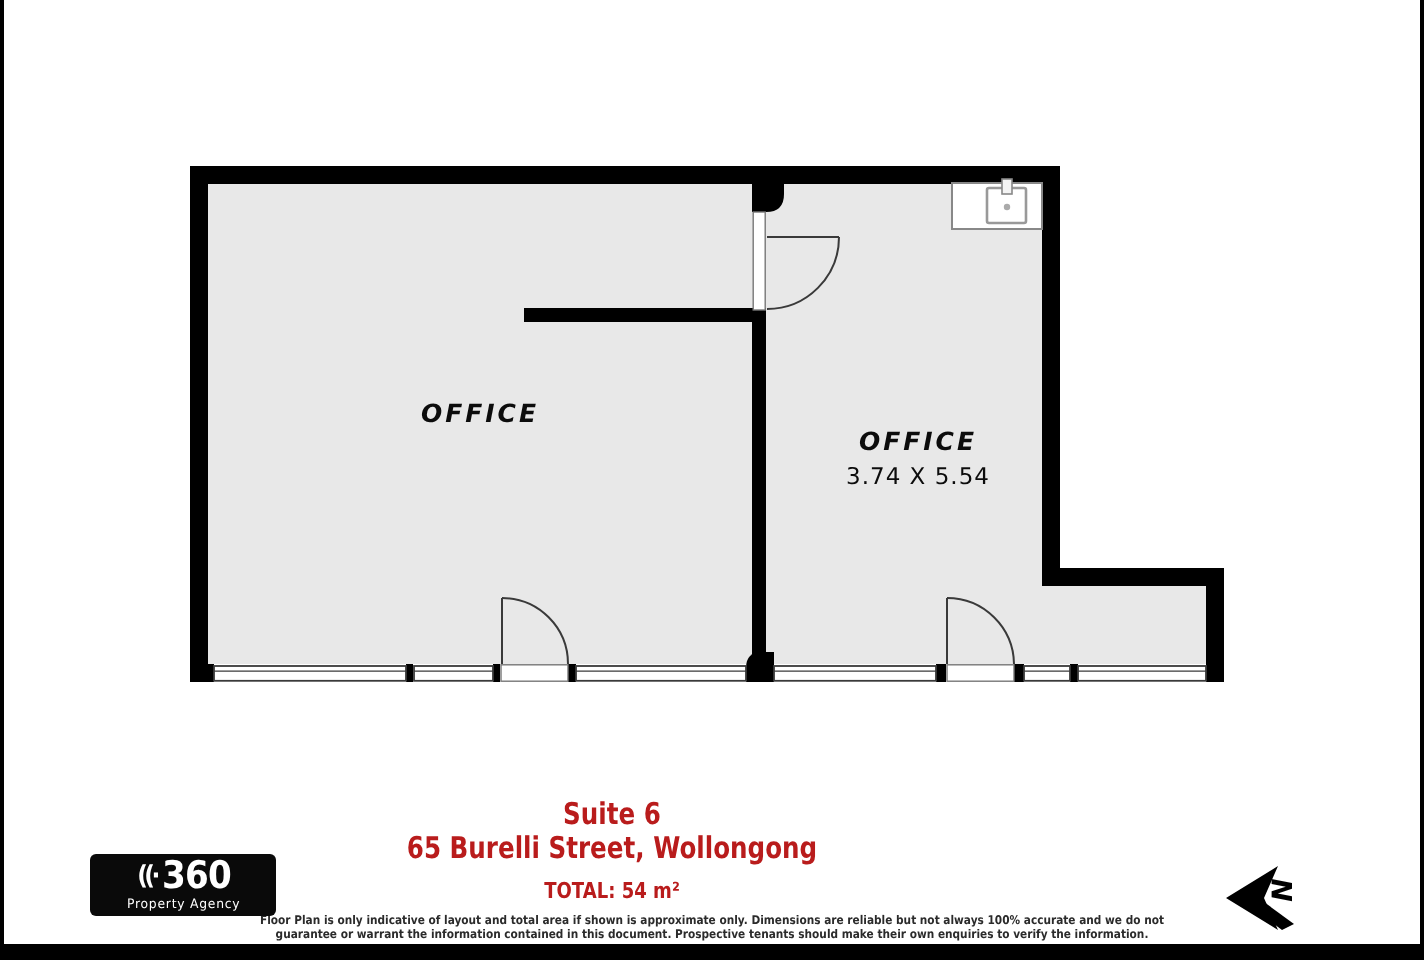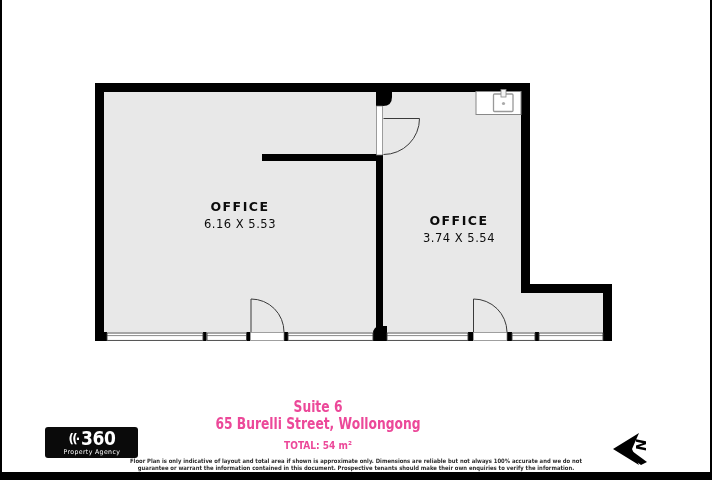--- a/index.html
+++ b/index.html
@@ -8,27 +8,27 @@
     font-family:"DejaVu Sans",sans-serif;
   }
   .edge{position:absolute;top:0;bottom:0;width:2px;background:#000;}
   .edge-left{left:0;}
   .edge-right{right:0;}
   .bottom-bar{position:absolute;left:0;right:0;bottom:0;height:8px;background:#000;}
   svg{position:absolute;left:0;top:0;}
 
   
   .room-label{position:absolute;width:200px;margin-left:-100px;text-align:center;color:#0c0c0c;}
-  .room-label .name{font-weight:bold;font-size:12.5px;letter-spacing:1.5px;}
+  .room-label .name{font-weight:bold;font-size:12.5px;letter-spacing:1.5px;font-style:italic;}
   .room-label .dims{font-size:11.5px;letter-spacing:0.5px;margin-top:3px;}
   #room1{left:240px;top:199px;}
   #room2{left:459px;top:213px;}
 
   
-  .footer{position:absolute;left:16px;top:399px;width:604px;text-align:center;color:#ec4899;}
+  .footer{position:absolute;left:4px;top:399px;width:604px;text-align:center;color:#b91c1c;}
   .footer .line{font-weight:bold;font-size:15px;line-height:17px;transform:scaleX(0.82);}
   .footer .total{font-weight:bold;font-size:11px;margin-top:6px;transform:scaleX(0.82);}
 
   
   .disclaimer{position:absolute;left:0;top:457px;width:712px;text-align:center;color:#2b2b2b;}
   .disclaimer .dline{font-size:6px;line-height:7px;white-space:nowrap;transform:scaleX(0.88);font-weight:bold;}
 
   
   .logo{
     position:absolute;left:45px;top:427px;width:93px;height:31px;background:#0a0a0a;
@@ -125,21 +125,20 @@
 
     <g transform="translate(610,430)">
       <path d="M3,19 L29,3 L22,19 L29,35 Z" fill="#000"></path>
       <polygon points="22,21 37,32 31,35 19,26" fill="#000"></polygon>
       <text x="36" y="15" transform="rotate(-90 36 15)" text-anchor="middle" font-size="14" font-weight="bold" font-style="italic" fill="#000">N</text>
     </g>
   </svg>
 
   <div class="room-label" id="room1">
     <div class="name">OFFICE</div>
-    <div class="dims">6.16 X 5.53</div>
   </div>
   <div class="room-label" id="room2">
     <div class="name">OFFICE</div>
     <div class="dims">3.74 X 5.54</div>
   </div>
 
   <div class="footer">
     <div class="line">Suite 6</div>
     <div class="line">65 Burelli Street, Wollongong</div>
     <div class="total">TOTAL: 54 m²</div>

